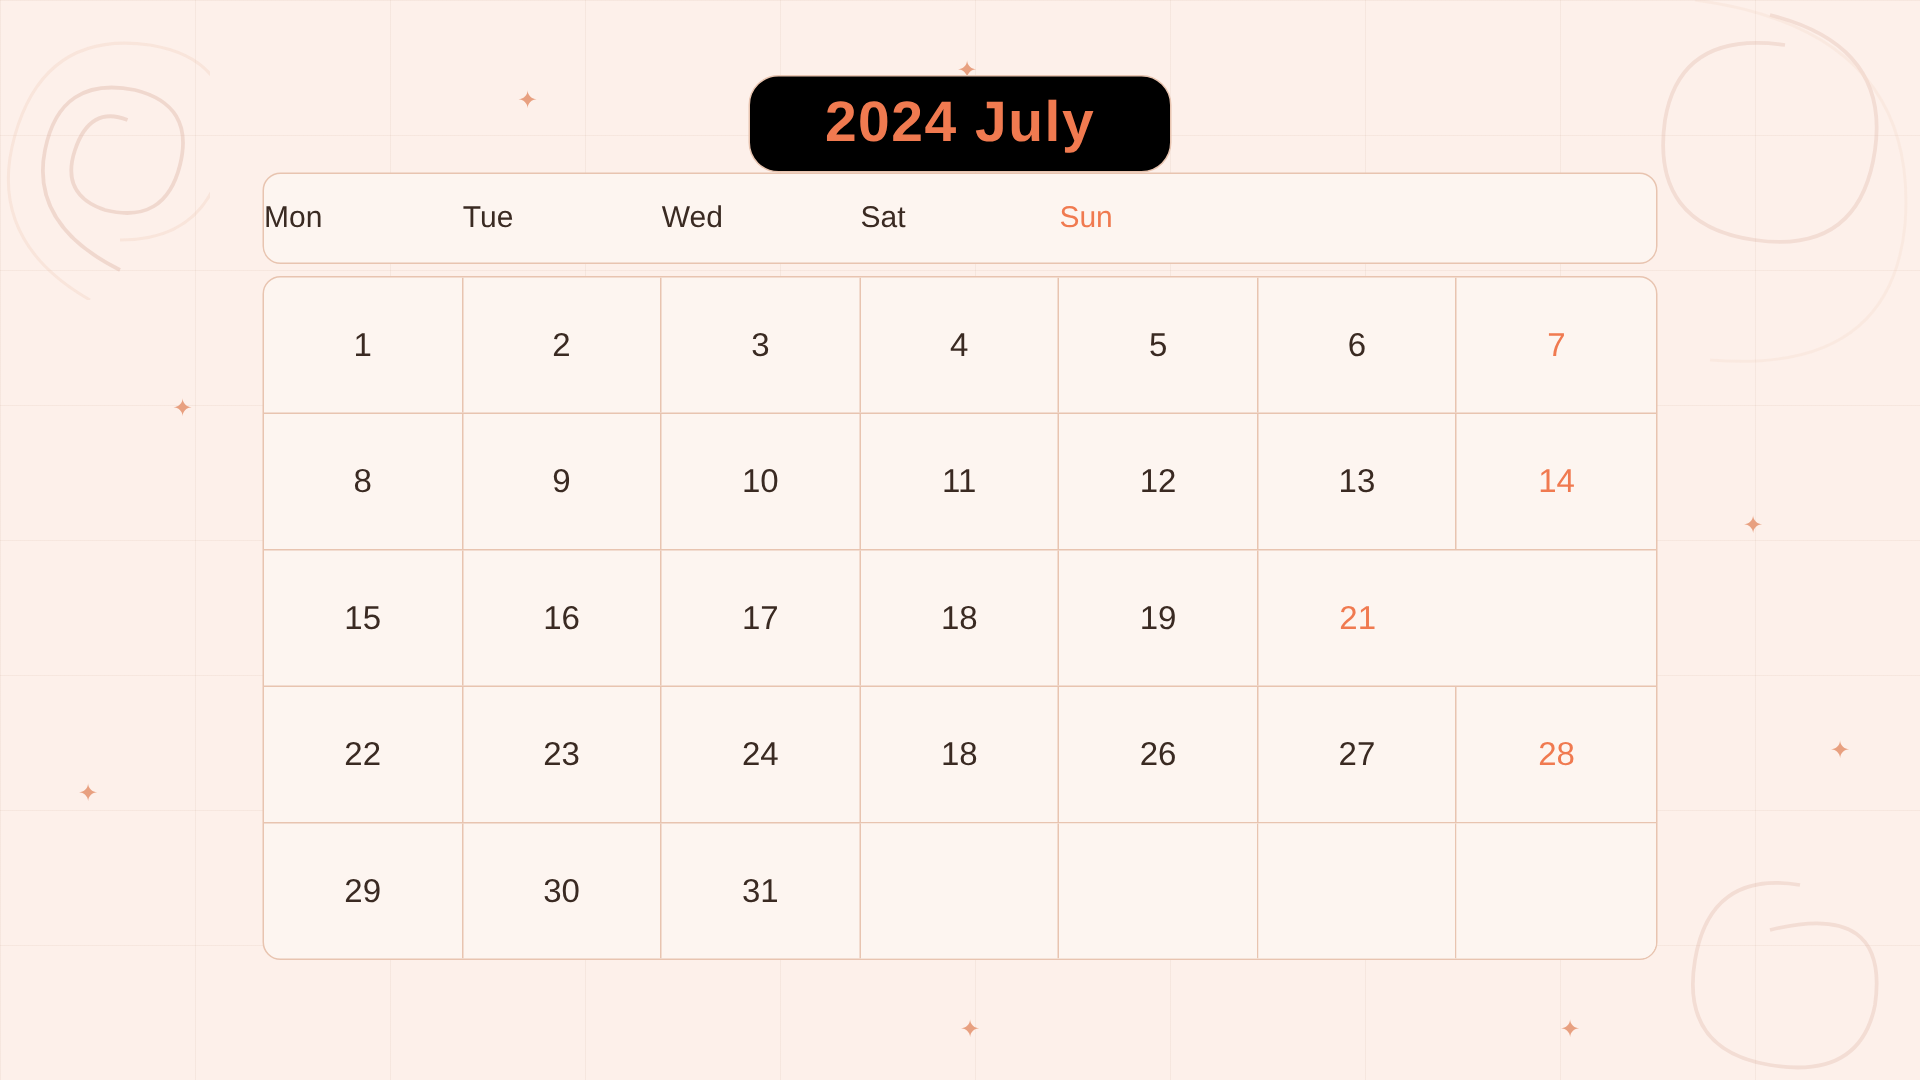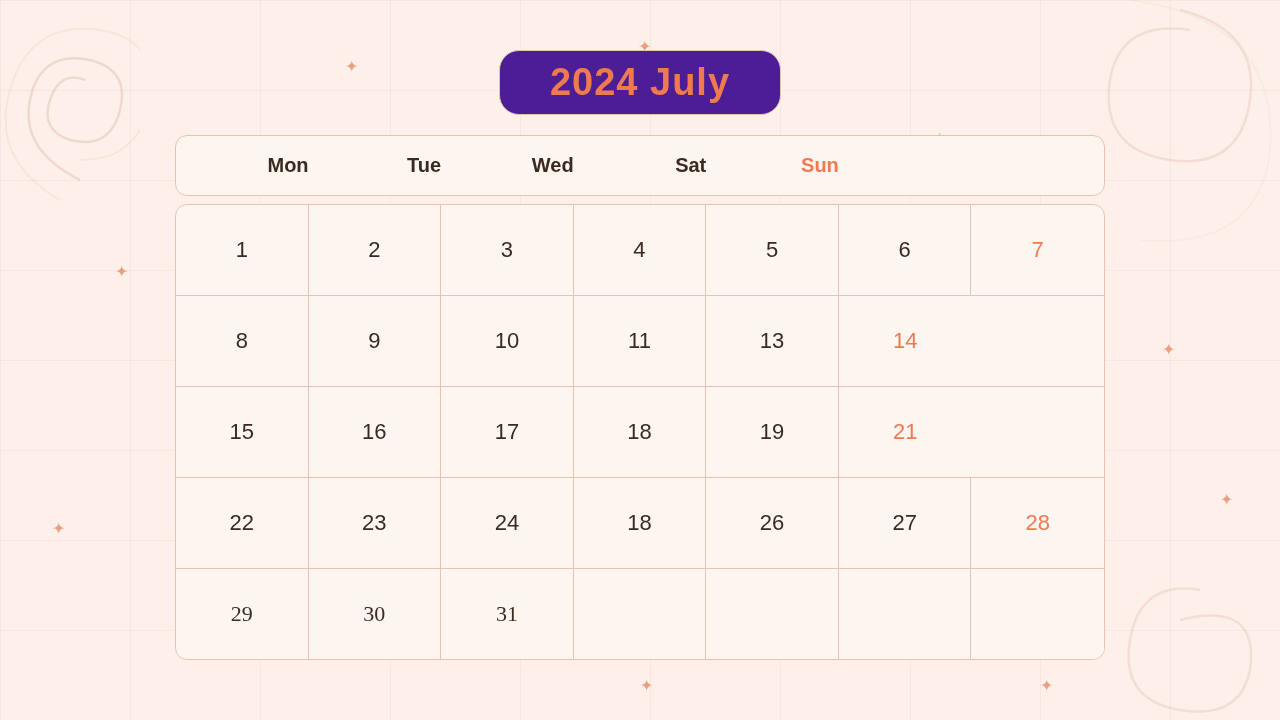--- a/index.html
+++ b/index.html
@@ -46,52 +46,51 @@
       position: relative;
       z-index: 1;
       display: flex;
       flex-direction: column;
       align-items: center;
       padding-top: 50px;
     }
 
     
     .calendar-title {
-      background: #4c1d95;
+      background: #000000;
       border: 1.5px solid #e8c4b0;
       border-radius: 20px;
       padding: 10px 50px;
       font-size: 38px;
       font-weight: 600;
       color: #f07a50;
-      margin-bottom: 20px;
       letter-spacing: 1px;
     }
 
     
     .calendar-wrapper {
       width: 930px;
     }
 
     
     .calendar-header {
       display: grid;
       grid-template-columns: repeat(7, 1fr);
       background: #fdf5f0;
       border: 1.5px solid #e8c4b0;
       border-radius: 12px;
       margin-bottom: 8px;
       overflow: hidden;
     }
 
     .day-header {
-      text-align: right;
+      text-align: left;
       padding: 18px 0;
       font-size: 20px;
-      font-weight: 700;
+      font-weight: 400;
       color: #3a2a22;
     }
 
     .day-header.sunday {
       color: #f07a50;
     }
 
     
     .calendar-grid {
       border: 1.5px solid #e8c4b0;
@@ -101,21 +100,20 @@
     }
 
     .calendar-row {
       display: grid;
       grid-template-columns: repeat(7, 1fr);
       border-bottom: 1px solid #e8c4b0;
     }
 
     .calendar-row:last-child {
       border-bottom: none;
-      font-family: Liberation Serif, serif;
     }
 
     .calendar-cell {
       height: 90px;
       border-right: 1px solid #e8c4b0;
       display: flex;
       align-items: center;
       justify-content: center;
       font-size: 22px;
       font-weight: 400;
@@ -223,20 +221,21 @@
           <div class="calendar-cell">4</div>
           <div class="calendar-cell">5</div>
           <div class="calendar-cell">6</div>
           <div class="calendar-cell sunday">7</div>
         </div>
         <div class="calendar-row">
           <div class="calendar-cell">8</div>
           <div class="calendar-cell">9</div>
           <div class="calendar-cell">10</div>
           <div class="calendar-cell">11</div>
+          <div class="calendar-cell">12</div>
           <div class="calendar-cell">13</div>
           <div class="calendar-cell sunday">14</div>
         </div>
         <div class="calendar-row">
           <div class="calendar-cell">15</div>
           <div class="calendar-cell">16</div>
           <div class="calendar-cell">17</div>
           <div class="calendar-cell">18</div>
           <div class="calendar-cell">19</div>
           <div class="calendar-cell sunday">21</div>

